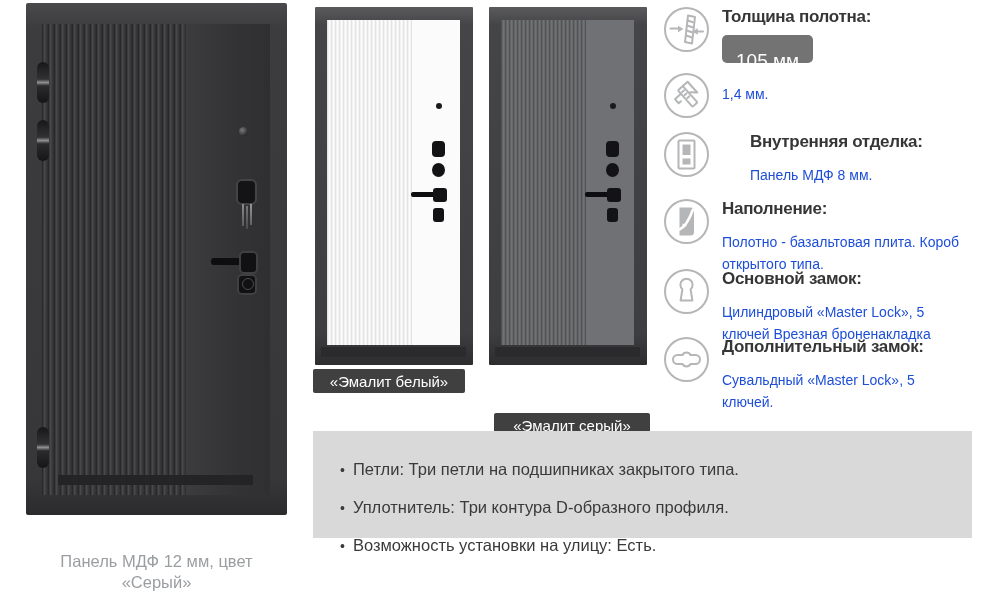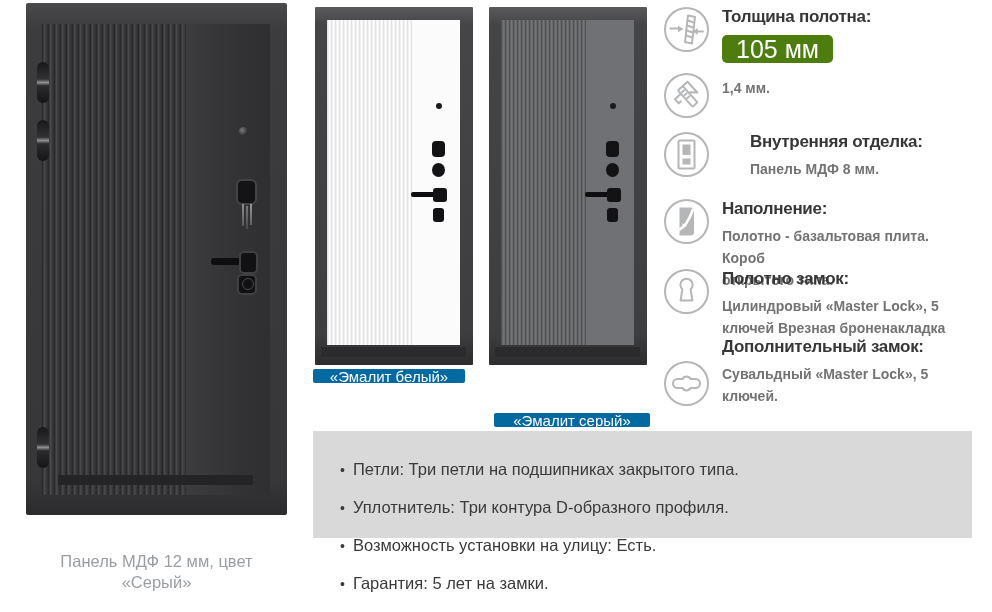--- a/index.html
+++ b/index.html
@@ -49,38 +49,38 @@
   .t1 .td-ribs { background:repeating-linear-gradient(90deg,#e3e3e4 0 1px,#ffffff 2px,#f2f2f3 4px); }
   .t2 .td-ribs { background:repeating-linear-gradient(90deg,#515254 0 1px,#767779 2px,#646567 4px); }
   .td-sill { position:absolute; left:6px; right:7px; bottom:8px; height:10px; background:#2b2b2e; }
   .td-peep { position:absolute; right:18px; top:83px; width:6px; height:6px; border-radius:50%; background:#1a1a1c; }
   .td-lock1 { position:absolute; right:15px; top:121px; width:13px; height:16px; border-radius:4px; background:#131315; }
   .td-lock2 { position:absolute; right:15px; top:143px; width:13px; height:14px; border-radius:50%; background:#131315; }
   .td-handle-bar { position:absolute; right:24px; top:172px; width:25px; height:5px; border-radius:2px; background:#0e0e10; }
   .td-handle-block { position:absolute; right:13px; top:168px; width:14px; height:14px; border-radius:3px; background:#131315; }
   .td-lock3 { position:absolute; right:16px; top:188px; width:11px; height:14px; border-radius:3px; background:#131315; }
 
-  .variant-badge { position:absolute; top:369px; height:14px; background:#0369a1; color:#fff;
+  .variant-badge { position:absolute; top:369px; height:24px; background:#404040; color:#fff;
     display:flex; align-items:center; justify-content:center; font-size:15px; border-radius:2px; cursor:pointer; }
   .variant-badge.v1 { left:313px; width:152px; }
   .variant-badge.v2 { left:494px; width:156px;margin-top:44px; }
 
   
   .specs { position:absolute; left:663px; top:0; width:322px; }
   .spec-row { position:absolute; left:0; display:flex; }
   .spec-row.r1 { top:6px;justify-content:center; } .spec-row.r2 { top:72px; } .spec-row.r3 { top:131px;gap:28px; }
-  .spec-row.r4 { top:198px; } .spec-row.r5 { top:268px; } .spec-row.r6 { top:336px;align-items:flex-end; }
+  .spec-row.r4 { top:198px; } .spec-row.r5 { top:268px; } .spec-row.r6 { top:336px; }
   .spec-icon { width:47px; height:47px; flex:none; margin-right:12px;
     stroke:#b5b6b8; fill:none; stroke-width:2; stroke-linecap:round; stroke-linejoin:round; }
   .spec-icon .fill { fill:#b5b6b8; stroke:none; }
   .spec-text { width:250px; }
   .spec-title { font-size:17px; line-height:22px; font-weight:bold; letter-spacing:-0.3px; color:#363636; }
-  .spec-value { margin-top:5px; font-size:14px; line-height:22px; color:#737373; white-space:pre-line;font-weight:bold; }
-  .spec-badge { display:inline-block; margin-top:7px; background:#4d7c0f; color:#fff;
-    font-size:25px; line-height:28px; height:28px; padding:0 14px; border-radius:5px; }
+  .spec-value { margin-top:11px; font-size:14px; line-height:22px; color:#1d4ed8; white-space:pre-line; }
+  .spec-badge { display:inline-block; margin-top:7px; background:#737373; color:#fff;
+    font-size:19px; line-height:28px; height:28px; padding:12px 14px; border-radius:5px; }
 
   
   .features { position:absolute; left:313px; top:431px; width:659px; height:107px;
     background:#d9d9d9; padding:14px 20px 0 27px; }
   .feature-item { font-size:16.5px; line-height:26px; color:#3a3a3a;margin-top:11px; }
   .feature-item::before { content:"•"; font-size:14px; margin-right:8px; color:#3a3a3a; }
 </style>
 </head>
 <body>
 
@@ -191,21 +191,21 @@
 открытого типа.</div>
       </div>
     </div>
 
     <div class="spec-row r5">
       <svg class="spec-icon" viewBox="0 0 47 47">
         <circle cx="23.5" cy="23.5" r="21.5"></circle>
         <path d="M19.4 21.3 A6.1 6.1 0 1 1 27.6 21.3 L29.4 32.5 H17.6 Z"></path>
       </svg>
       <div class="spec-text">
-        <div class="spec-title">Полотно замок:</div>
+        <div class="spec-title">Основной замок:</div>
         <div class="spec-value">Цилиндровый «Master Lock», 5
 ключей Врезная броненакладка</div>
       </div>
     </div>
 
     <div class="spec-row r6">
       <svg class="spec-icon" viewBox="0 0 47 47">
         <circle cx="23.5" cy="23.5" r="21.5"></circle>
         <path d="M14.5 19 H19.5 C21 15.8 26 15.8 27.5 19 H32.5 A4.5 4.5 0 0 1 32.5 28 H27.5 C26 31.2 21 31.2 19.5 28 H14.5 A4.5 4.5 0 0 1 14.5 19 Z"></path>
       </svg>
@@ -215,16 +215,15 @@
 ключей.</div>
       </div>
     </div>
 
   </div>
 
   <div class="features">
     <div class="feature-item">Петли: Три петли на подшипниках закрытого типа.</div>
     <div class="feature-item">Уплотнитель: Три контура D-образного профиля.</div>
     <div class="feature-item">Возможность установки на улицу: Есть.</div>
-    <div class="feature-item">Гарантия: 5 лет на замки.</div>
   </div>
 
 </div>
 
 </body></html>

